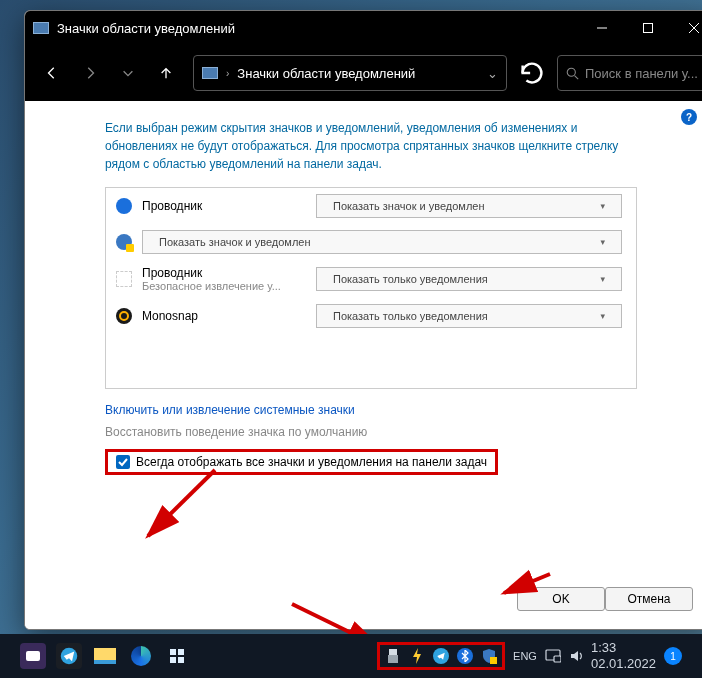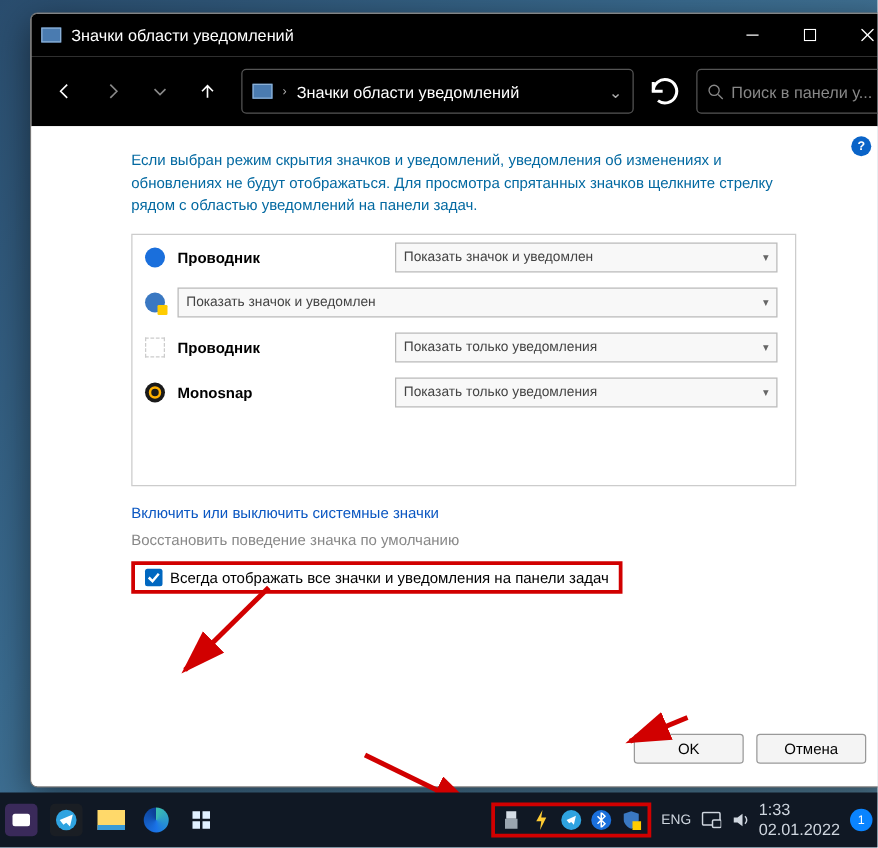--- a/index.html
+++ b/index.html
@@ -89,61 +89,61 @@
     padding:6px 0;
   }
   .col1 { width:210px; padding-left:18px; }
   .col2 { flex:1; padding-left:4px;}
   .row {
     display:flex; align-items:center;
     padding:6px 0 6px 0;
   }
   .row-icon { width:36px; display:flex; justify-content:center; }
   .row-icon div { width:16px; height:16px; border-radius:50%; }
-  .row-txt { width:174px;font-weight:bold; }
+  .row-txt { width:174px; }
   .row-name { font-size:12px; color:#000; white-space:nowrap; overflow:hidden; text-overflow:ellipsis; }
   .row-sub { font-size:11px; color:#888; white-space:nowrap; overflow:hidden; text-overflow:ellipsis; }
   .row-sel {
     flex:1; padding-right:14px;
   }
   .sel {
     width:100%; height:24px; border:1px solid #bbb; background:#f8f8f8;
-    font-size:11px; padding:0 6px; color:#444;
+    font-size:11px; padding:0 16px; color:#444;
     display:flex; align-items:center; justify-content:space-between;
   }
   .sel-arr { font-size:9px; color:#666; }
   .links { margin-top:14px; font-size:12px; }
   .link { color:#0b57c2; margin-bottom:8px; display:block; }
   .link.dim { color:#888; }
   .checkbox-row {
     border:3px solid #d10000;
     display:inline-flex;
     align-items:center;
     padding:3px 8px;
     margin-top:2px;
     font-size:12px;
     gap:6px;
   }
   .cb { width:14px; height:14px; background:#0067c0; border-radius:2px; display:flex; align-items:center; justify-content:center; }
   .cb svg { width:10px; height:10px; stroke:#fff; stroke-width:2; fill:none; }
   .btnrow {
     position:absolute; bottom:18px; right:24px;
-    display:flex; gap:10px;
+    display:flex; 
   }
   .btn {
     min-width:88px; height:24px; border:1px solid #999; background:#f4f4f4;
     border-radius:3px; font-size:12px; display:flex; align-items:center; justify-content:center;
     padding:0 14px;
   }
   
   .taskbar {
     position:absolute; left:0; bottom:0; width:702px; height:44px;
     background:#101824;
     display:flex; align-items:center;
-    padding:0 4px;
+    padding:0 20px;
   }
   .tb-left { display:flex; gap:10px; align-items:center; }
   .tb-app { width:26px; height:26px; border-radius:4px; display:flex; align-items:center; justify-content:center; }
   .tray-group {
     border:3px solid #d10000;
     display:flex; gap:6px; padding:2px 4px;
     margin-left:auto;
   }
   .tray-ic { width:18px; height:18px; display:flex; align-items:center; justify-content:center; }
   .tb-right { display:flex; align-items:center; gap:8px; color:#cfd6df; font-size:11px; margin-left:8px; }
@@ -253,20 +253,21 @@
             </div>
           </div>
       </div>
 
       <div class="row">
         <div class="row-icon">
             <div style="background:transparent;border:1px dashed #ccc;border-radius:0"></div>
           </div>
         <div class="row-txt">
           <div class="row-name">Проводник</div>
+          <div class="row-sub">Безопасное извлечение у...</div>
         </div>
         <div class="row-sel">
             <div class="sel">
               <span>Показать только уведомления</span>
               <span class="sel-arr">▾</span>
             </div>
           </div>
       </div>
 
       <div class="row">
@@ -282,21 +283,21 @@
         <div class="row-sel">
             <div class="sel">
               <span>Показать только уведомления</span>
               <span class="sel-arr">▾</span>
             </div>
           </div>
       </div>
     </div>
 
     <div class="links">
-      <span class="link">Включить или выключить системные значки</span>
+      <span class="link">Включить или извлечение системные значки</span>
       <span class="link dim">Восстановить поведение значка по умолчанию</span>
     </div>
 
     <div class="checkbox-row">
       <div class="cb">
           <svg viewBox="0 0 10 10">
             <path d="M1 5 L4 8 L9 2"></path>
           </svg>
         </div>
       <span>Всегда отображать все значки и уведомления на панели задач</span>

